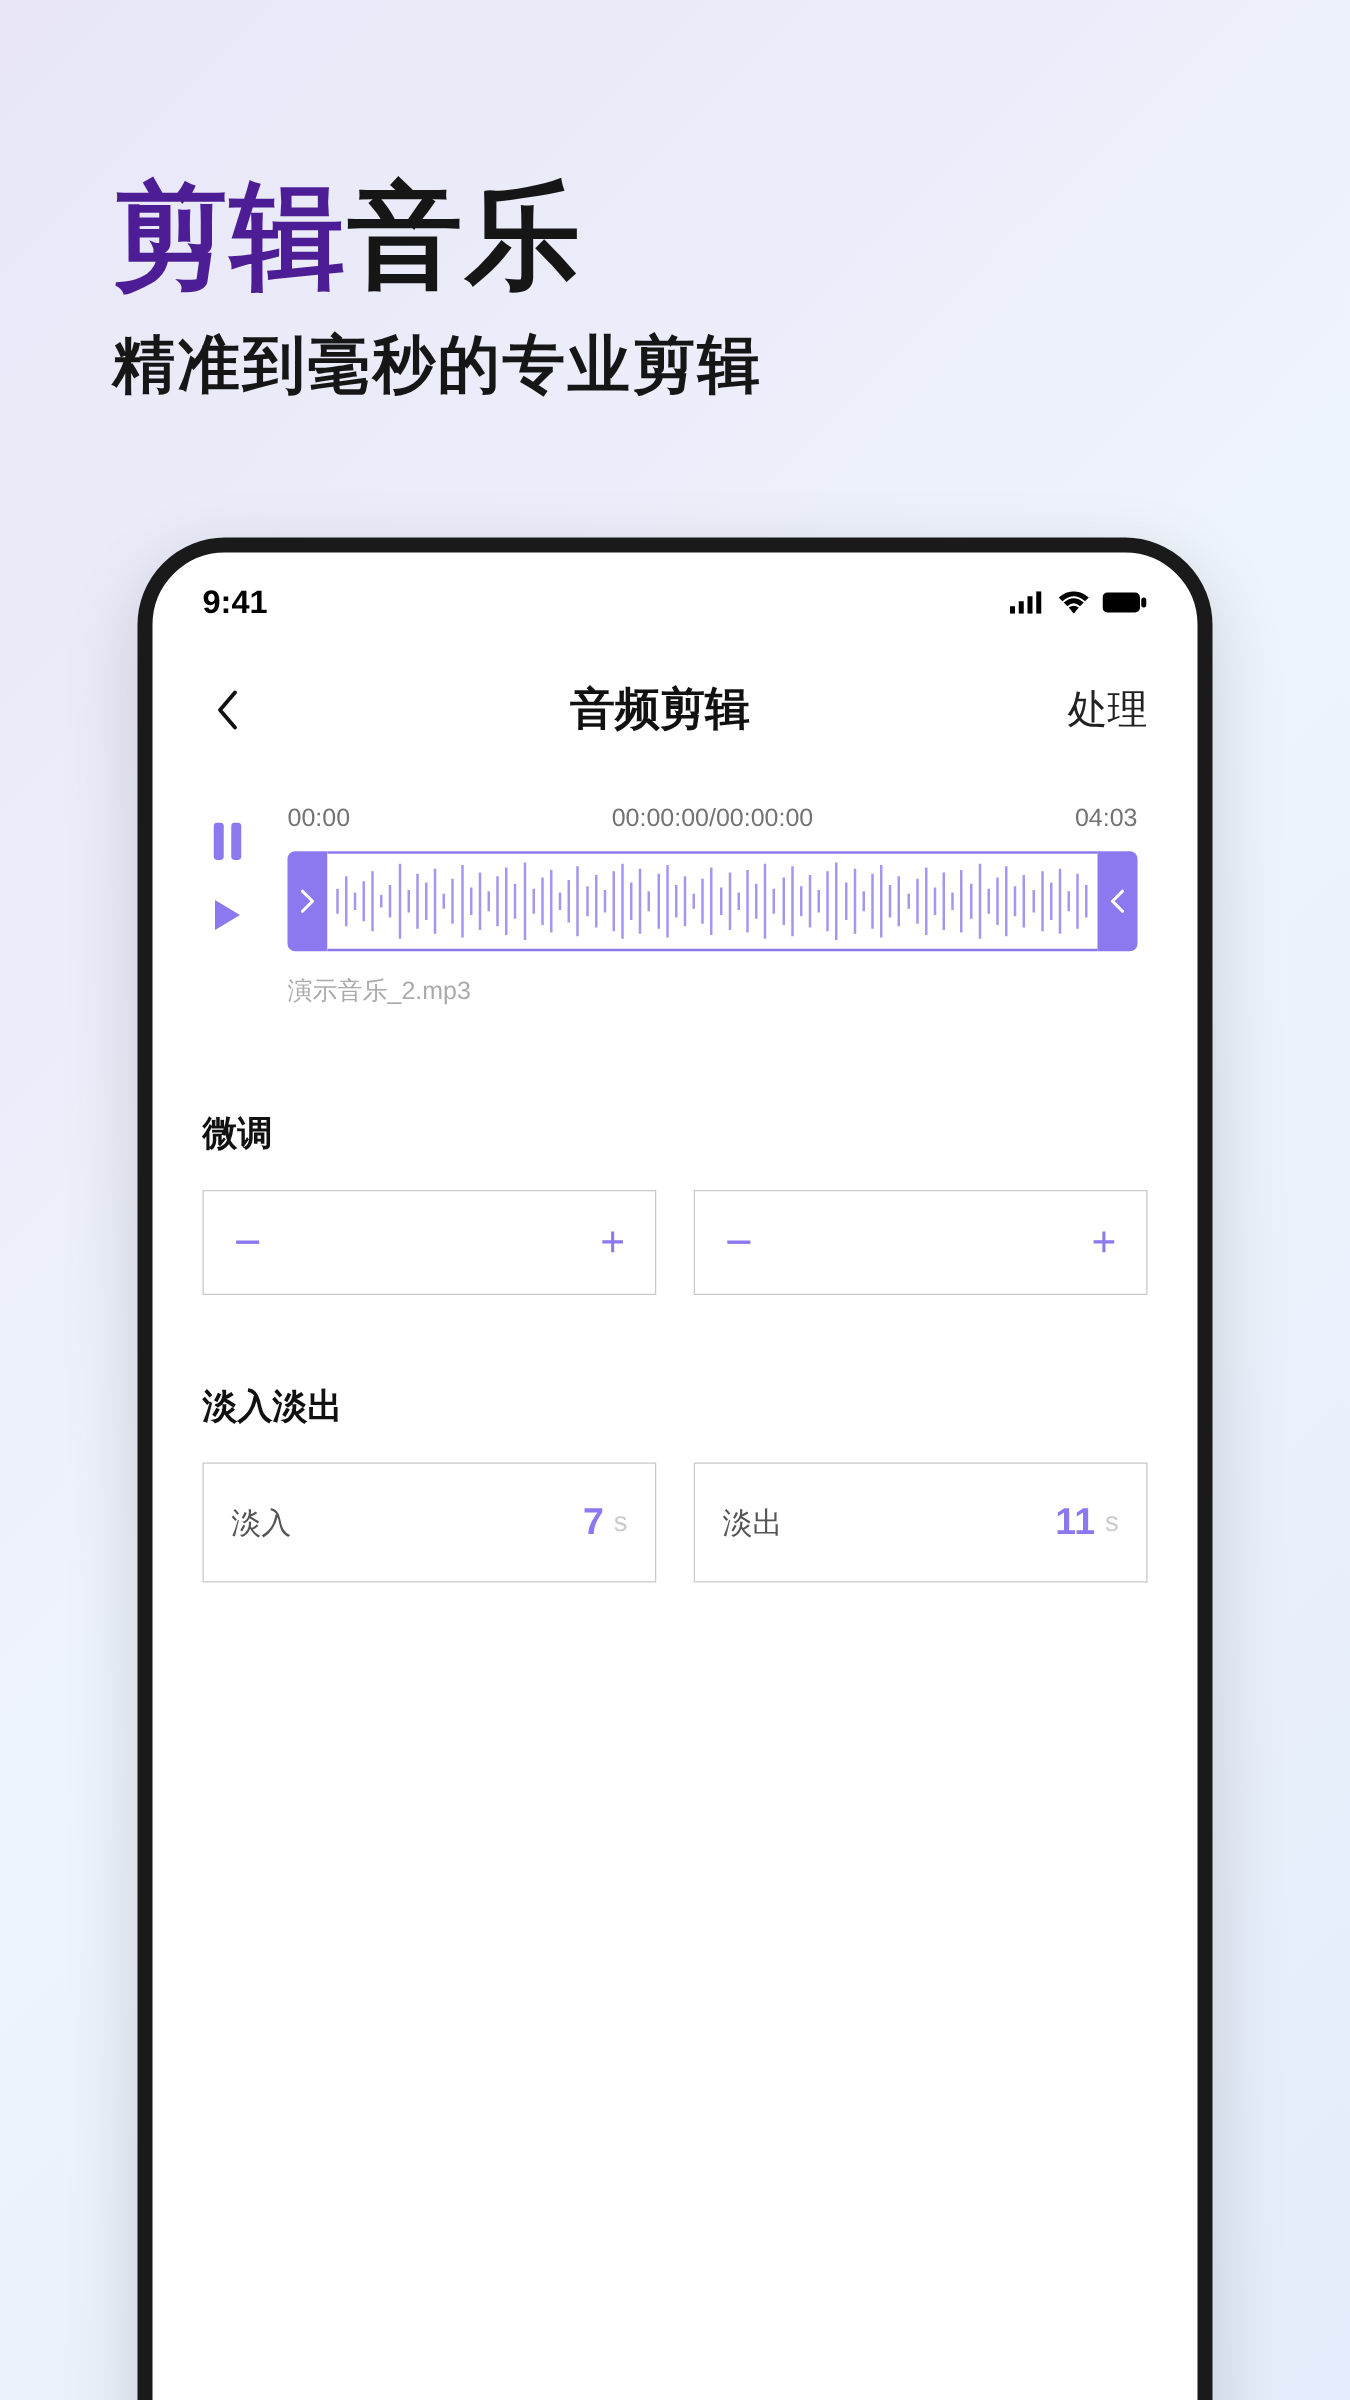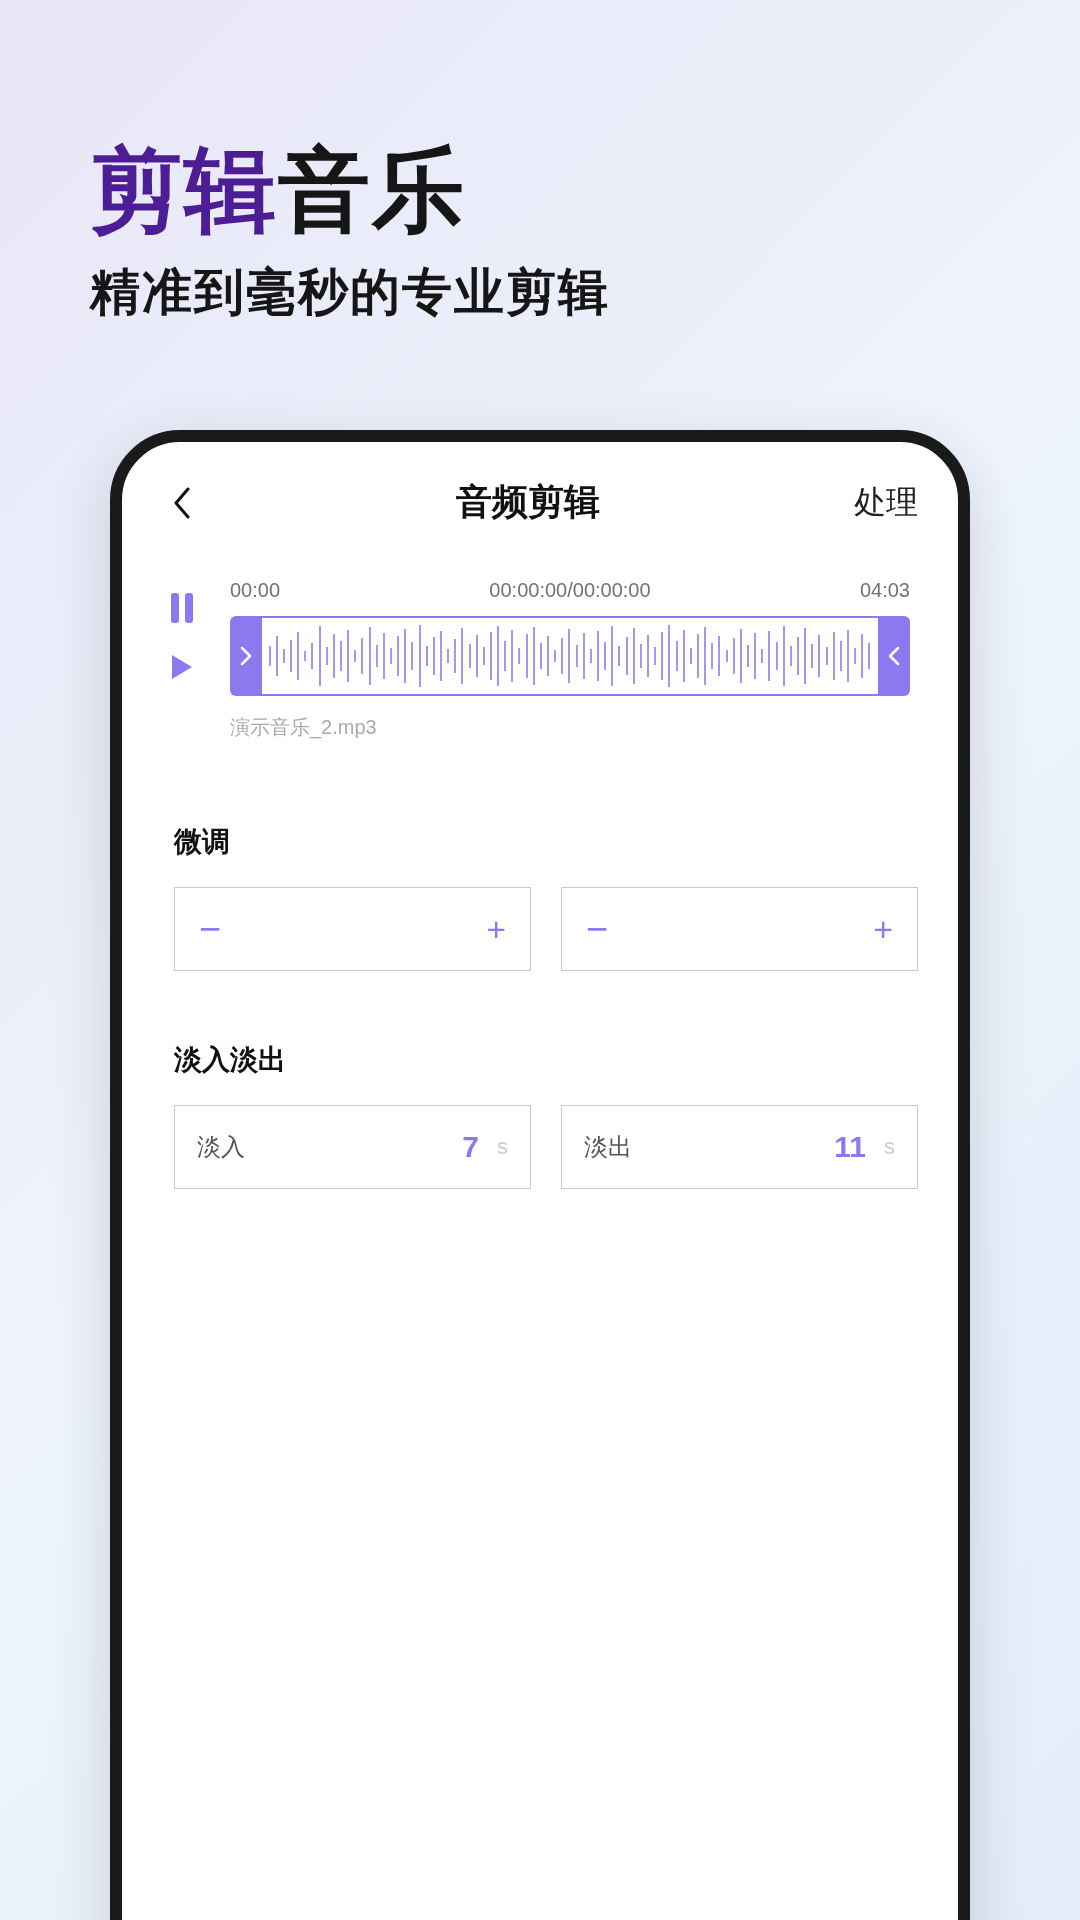--- a/index.html
+++ b/index.html
@@ -148,21 +148,21 @@
 }
 .filename {
   margin-top: 18px;
   margin-left: 68px;
   font-size: 20px;
   color: #aaa;
 }
 
 
 .section {
-  padding: 70px 40px 0 52px;
+  padding: 70px 40px 0 40px;
 }
 .section-label {
   font-size: 28px;
   font-weight: 600;
   color: #111;
   margin-bottom: 26px;
 }
 .pair-row {
   display: flex;
   gap: 30px;
@@ -178,26 +178,25 @@
 }
 .box .op {
   font-size: 38px;
   font-weight: 400;
   color: #8d79ef;
   line-height: 1;
 }
 .box .op.plus { font-size: 34px; }
 .fade-box {
   flex: 1;
-  height: 84px;
+  height: 96px;
   border: 1.5px solid #c9c9c9;
   display: flex;
   align-items: center;
   padding: 0 22px;
-  gap: 10px;
 }
 .fade-box .lbl {
   font-size: 24px;
   color: #555;
 }
 .fade-box .val {
   margin-left: auto;
   font-size: 30px;
   font-weight: 600;
   color: #8d79ef;
@@ -213,20 +212,44 @@
 
 <div class="promo">
   <div class="promo-title">
     <span class="accent">剪辑</span><span class="dark">音乐</span>
   </div>
   <div class="promo-sub">精准到毫秒的专业剪辑</div>
 </div>
 
 <div class="phone">
 
+  <div class="statusbar">
+    <span>9:41</span>
+    <div class="status-right">
+      <span class="signal-icon">
+        <svg width="28" height="18" viewBox="0 0 28 18">
+            <rect x="0" y="12" width="4" height="6" fill="#000"></rect>
+            <rect x="7" y="8" width="4" height="10" fill="#000"></rect>
+            <rect x="14" y="4" width="4" height="14" fill="#000"></rect>
+            <rect x="21" y="0" width="4" height="18" fill="#000"></rect>
+          </svg>
+      </span>
+      <span class="wifi-icon">
+        <svg width="26" height="18" viewBox="0 0 26 18">
+            <path d="M13 18 L9 13 Q13 10 17 13 Z M5 9 Q13 2 21 9 L18 12 Q13 7 8 12 Z M1 5 Q13 -5 25 5 L22 8 Q13 0 4 8 Z" fill="#000"></path>
+          </svg>
+      </span>
+      <span class="battery-icon">
+        <svg width="36" height="18" viewBox="0 0 36 18">
+            <rect x="0" y="1" width="30" height="16" rx="4" fill="#000"></rect>
+            <rect x="31" y="5" width="4" height="8" rx="2" fill="#000"></rect>
+          </svg>
+      </span>
+    </div>
+  </div>
 
   <div class="app-header">
     <div class="back-chevron">
       <svg width="20" height="32" viewBox="0 0 20 32">
           <path d="M16 2 L4 16 L16 30" stroke="#111" stroke-width="3" fill="none" stroke-linecap="round" stroke-linejoin="round"></path>
         </svg>
     </div>
     <div class="app-header-title">音频剪辑</div>
     <div class="app-header-action">处理</div>
   </div>

